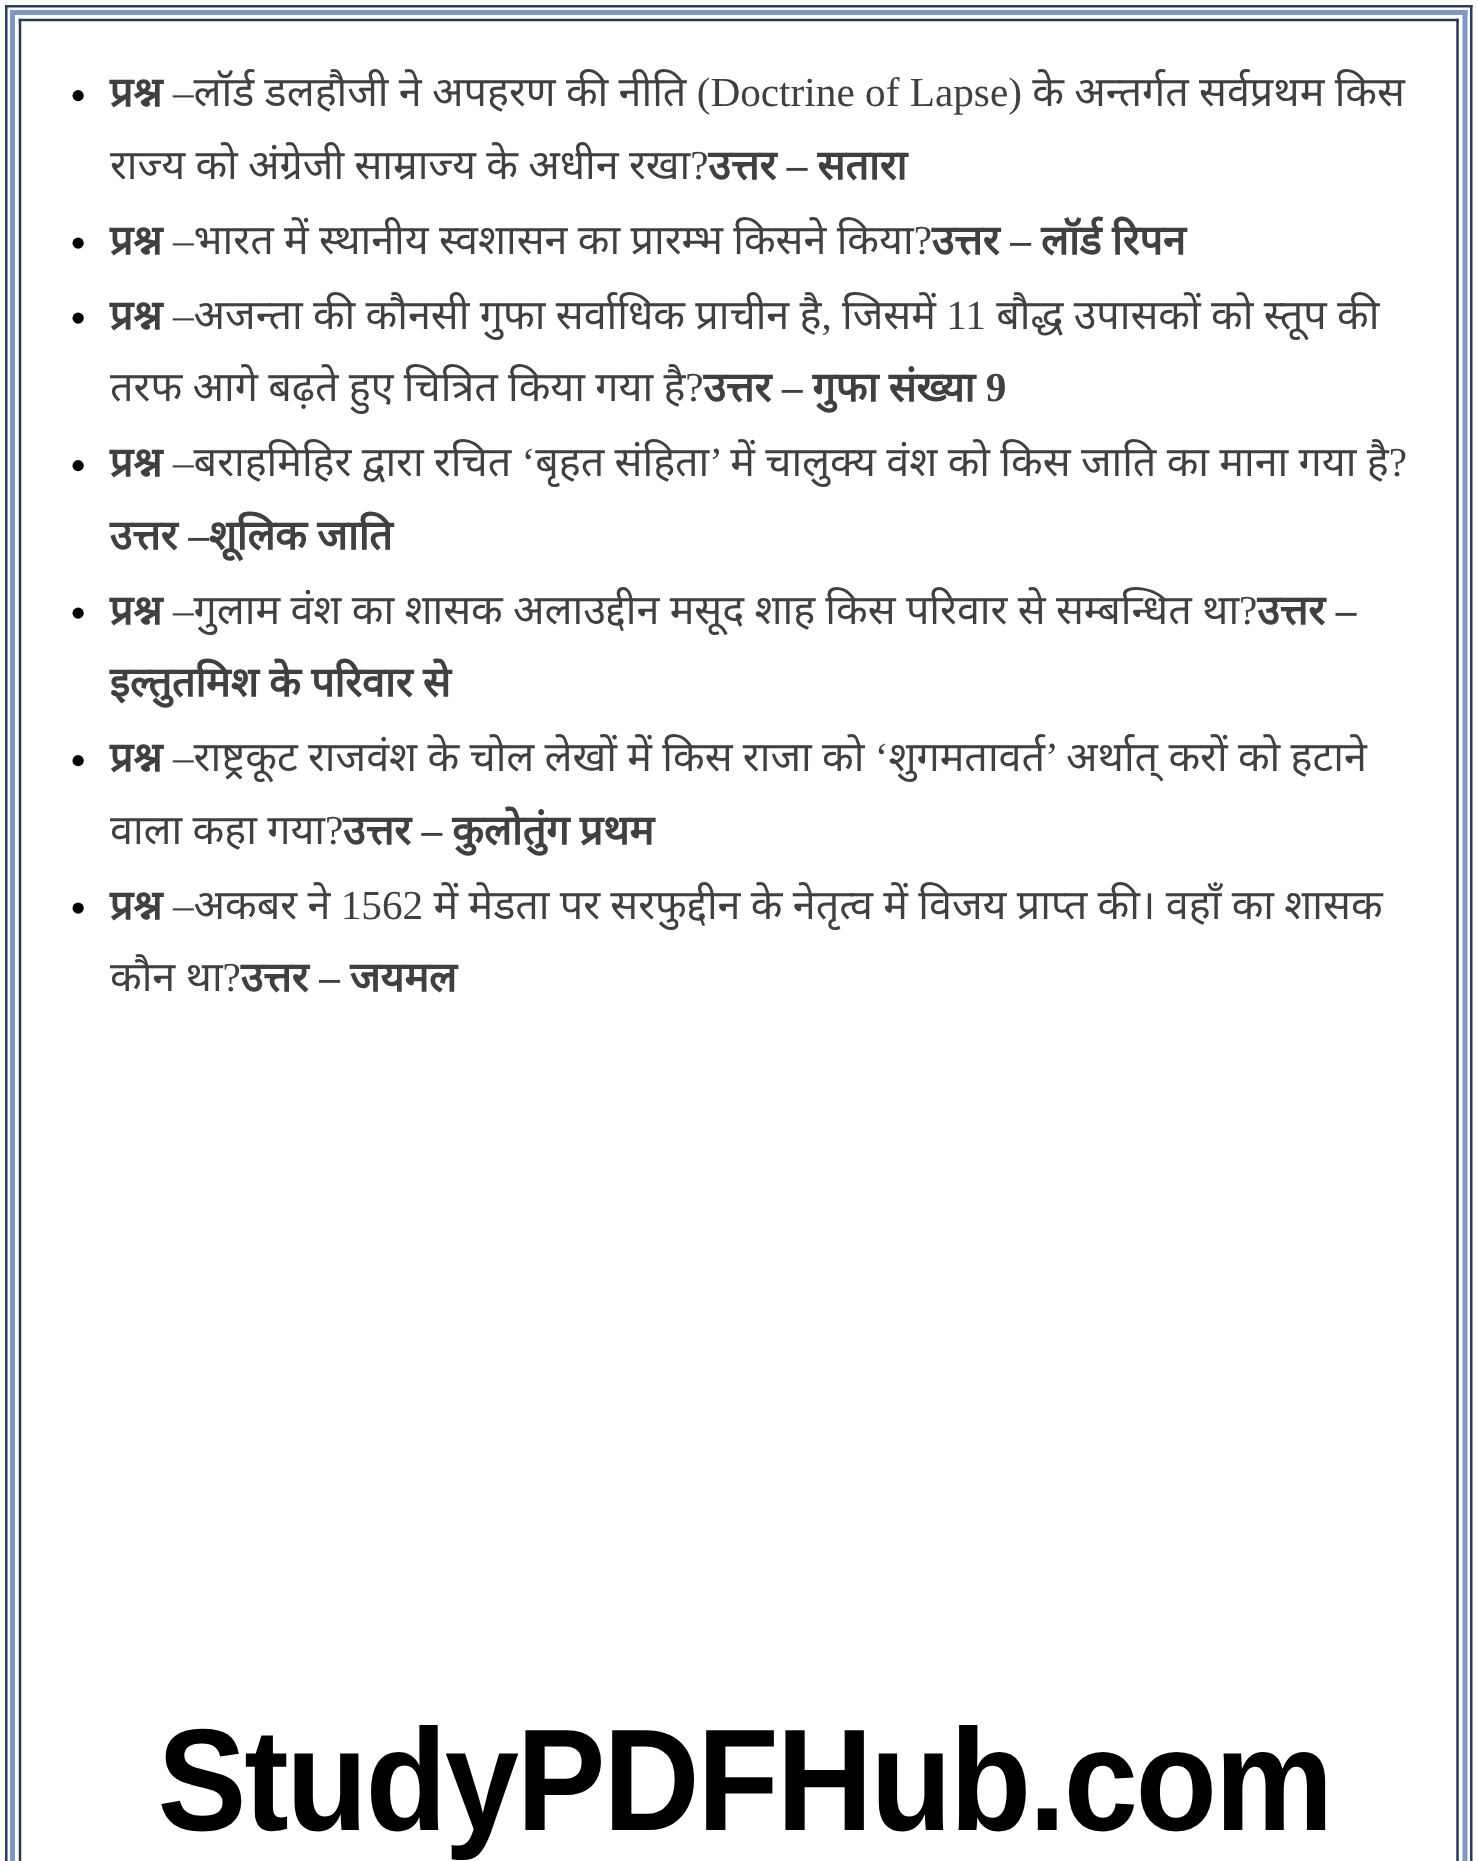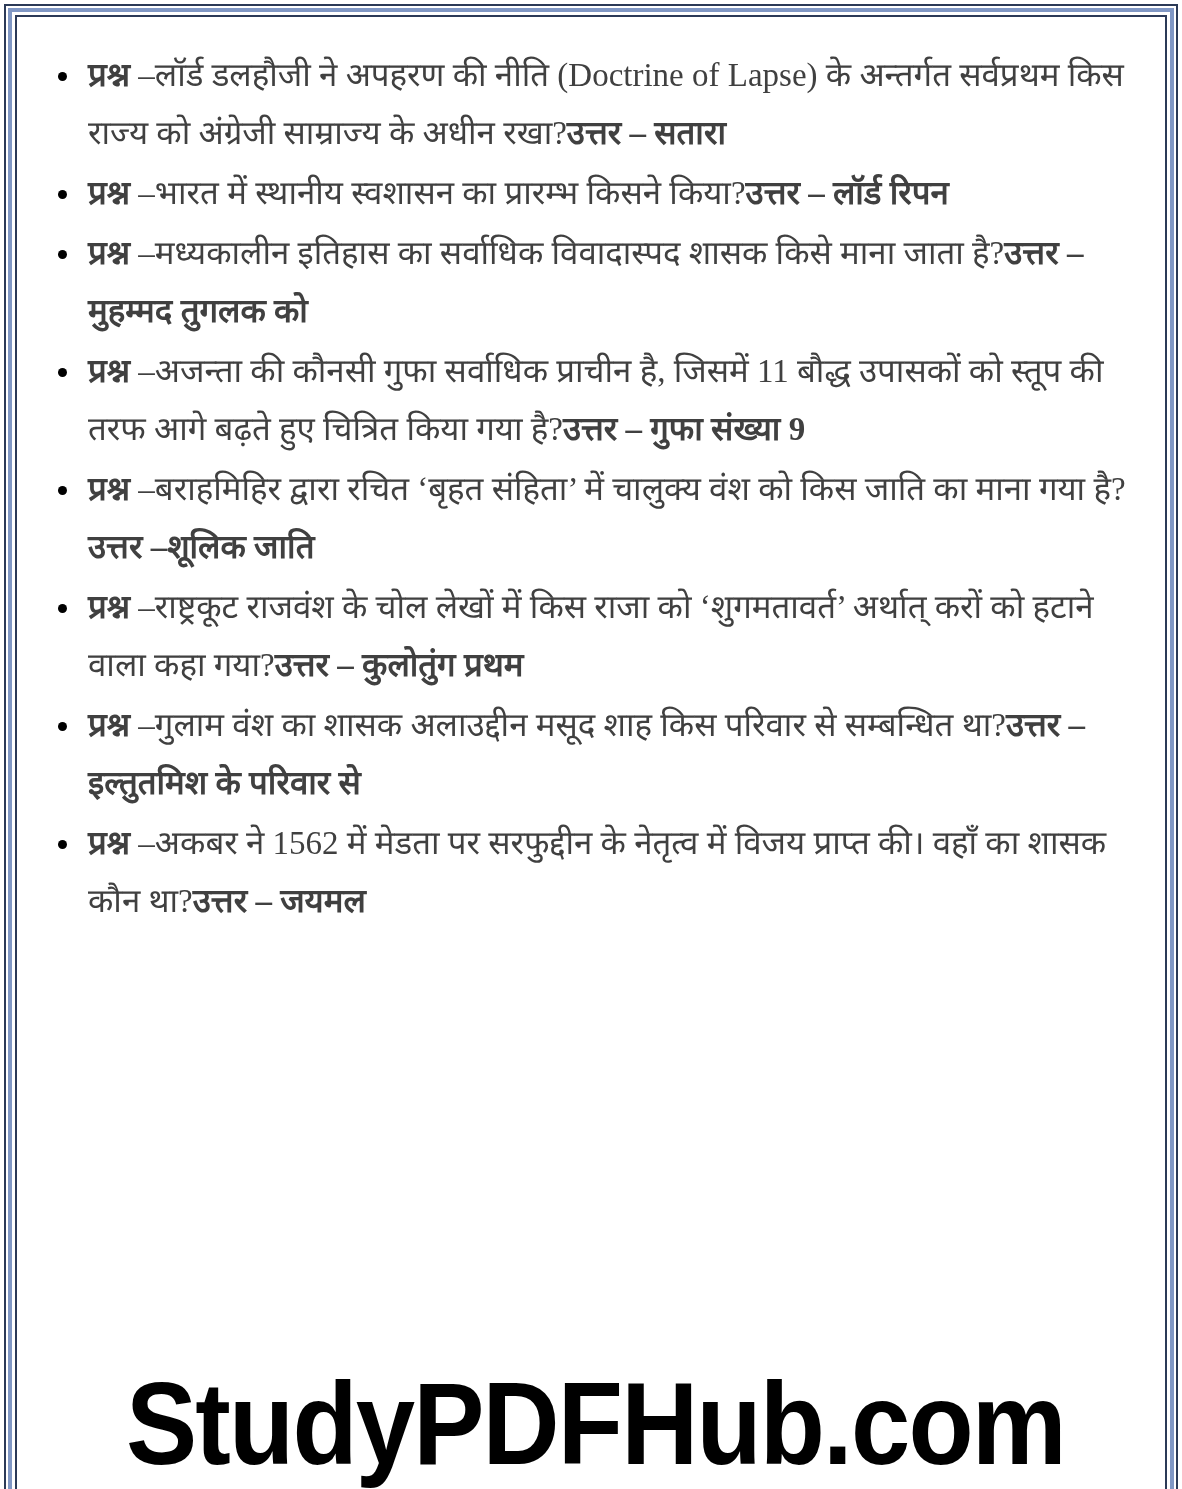--- a/index.html
+++ b/index.html
@@ -124,23 +124,22 @@
 
 <div class="page">
 
   <div class="frame-outer"></div>
   <div class="frame-mid"></div>
   <div class="frame-inner"></div>
 
   <ul class="qa-list" id="qa-list">
       <li class="qa-item"><span class="bullet"></span><span class="q-label">प्रश्न</span><span class="q-body"> –लॉर्ड डलहौजी ने अपहरण की नीति (Doctrine of Lapse) के अन्तर्गत सर्वप्रथम किस राज्य को अंग्रेजी साम्राज्य के अधीन रखा?</span><span class="a-text">उत्तर – सतारा</span></li>
       <li class="qa-item"><span class="bullet"></span><span class="q-label">प्रश्न</span><span class="q-body"> –भारत में स्थानीय स्वशासन का प्रारम्भ किसने किया?</span><span class="a-text">उत्तर – लॉर्ड रिपन</span></li>
-      <li class="qa-item"><span class="bullet"></span><span class="q-label">प्रश्न</span><span class="q-body"> –मध्यकालीन इतिहास का सर्वाधिक विवादास्पद शासक किसे माना जाता है?</span><span class="a-text">उत्तर – मुहम्मद तुगलक को</span></li>
       <li class="qa-item"><span class="bullet"></span><span class="q-label">प्रश्न</span><span class="q-body"> –अजन्ता की कौनसी गुफा सर्वाधिक प्राचीन है, जिसमें 11 बौद्ध उपासकों को स्तूप की तरफ आगे बढ़ते हुए चित्रित किया गया है?</span><span class="a-text">उत्तर – गुफा संख्या 9</span></li>
       <li class="qa-item"><span class="bullet"></span><span class="q-label">प्रश्न</span><span class="q-body"> –बराहमिहिर द्वारा रचित ‘बृहत संहिता’ में चालुक्य वंश को किस जाति का माना गया है?</span><span class="a-text">उत्तर –शूलिक जाति</span></li>
+      <li class="qa-item"><span class="bullet"></span><span class="q-label">प्रश्न</span><span class="q-body"> –गुलाम वंश का शासक अलाउद्दीन मसूद शाह किस परिवार से सम्बन्धित था?</span><span class="a-text">उत्तर – इल्तुतमिश के परिवार से</span></li>
       <li class="qa-item"><span class="bullet"></span><span class="q-label">प्रश्न</span><span class="q-body"> –राष्ट्रकूट राजवंश के चोल लेखों में किस राजा को ‘शुगमतावर्त’ अर्थात् करों को हटाने वाला कहा गया?</span><span class="a-text">उत्तर – कुलोतुंग प्रथम</span></li>
-      <li class="qa-item"><span class="bullet"></span><span class="q-label">प्रश्न</span><span class="q-body"> –गुलाम वंश का शासक अलाउद्दीन मसूद शाह किस परिवार से सम्बन्धित था?</span><span class="a-text">उत्तर – इल्तुतमिश के परिवार से</span></li>
       <li class="qa-item"><span class="bullet"></span><span class="q-label">प्रश्न</span><span class="q-body"> –अकबर ने 1562 में मेडता पर सरफुद्दीन के नेतृत्व में विजय प्राप्त की। वहाँ का शासक कौन था?</span><span class="a-text">उत्तर – जयमल</span></li>
     </ul>
 
   <div class="watermark">StudyPDFHub.com</div>
 
 </div>
 
 </body></html>

